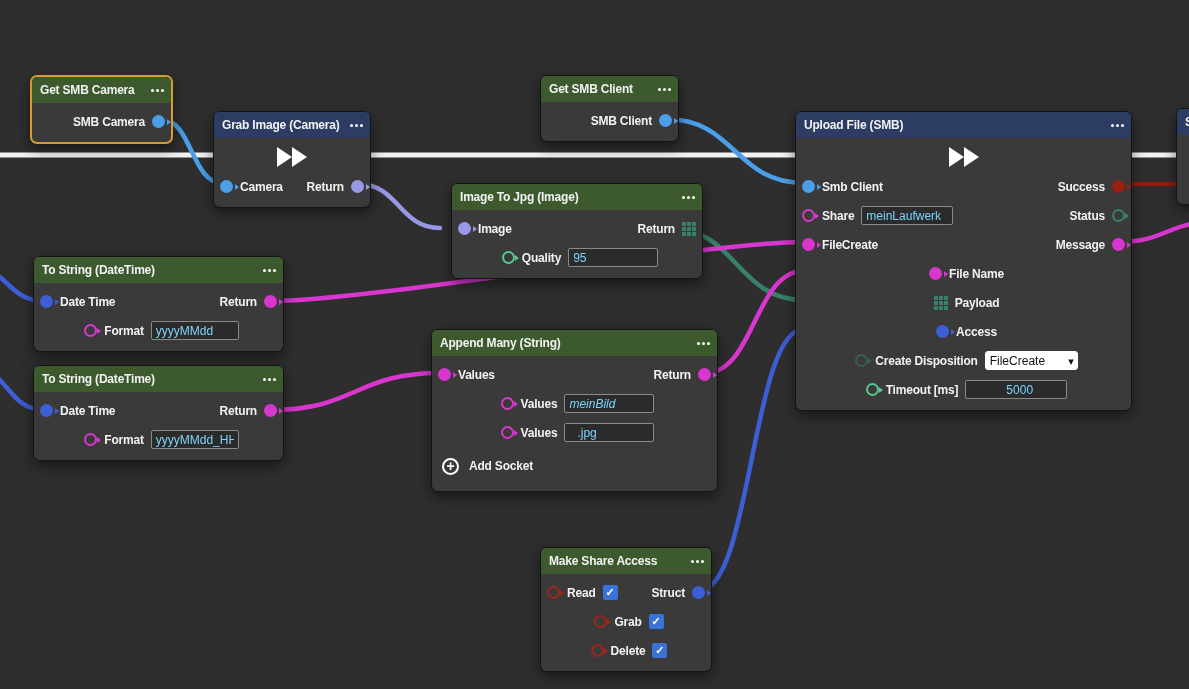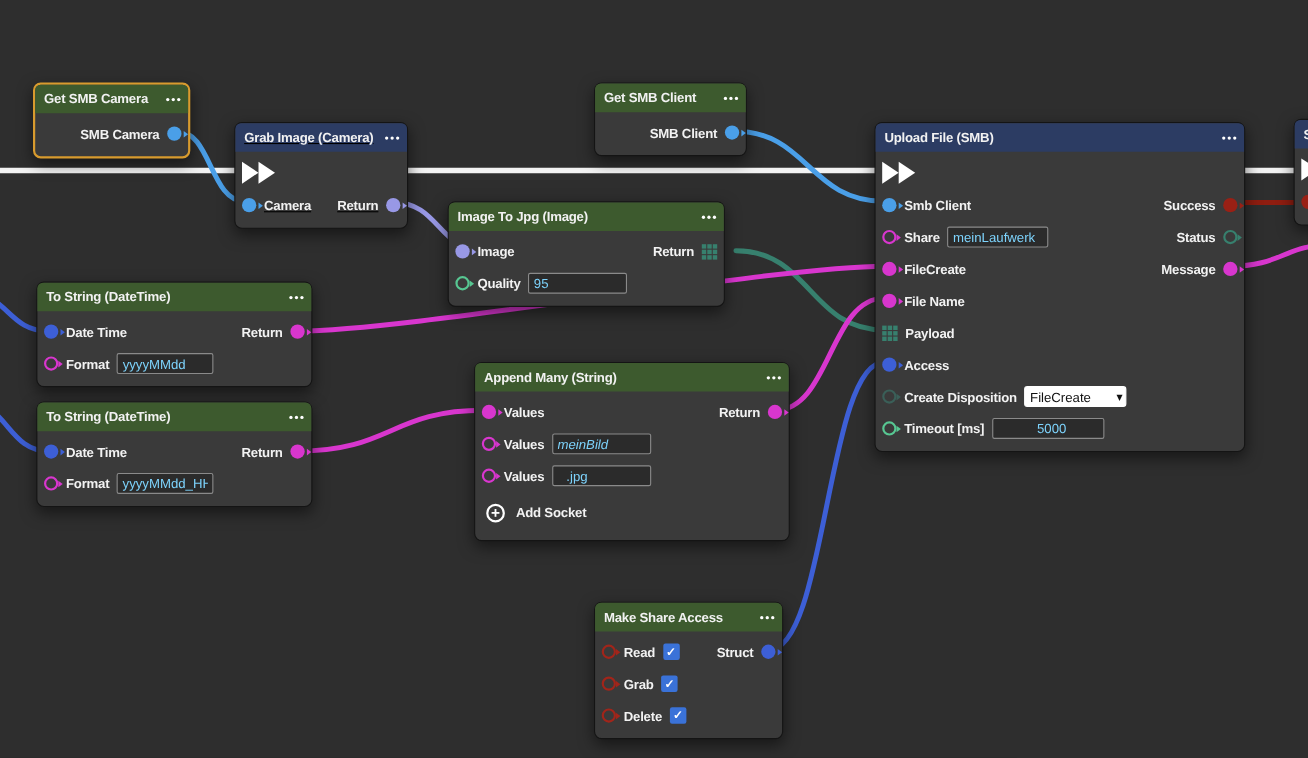--- a/index.html
+++ b/index.html
@@ -8,21 +8,21 @@
   .wires{position:absolute;left:0;top:0;width:100%;height:100%}
   .node{position:absolute;background:var(--body,#3a3a3a);border:1.5px solid var(--nb,#141414);
         border-radius:7px;box-shadow:0 5px 14px rgba(0,0,0,.5)}
   .node.selected{border:2px solid var(--sel,#d89b2e)}
   .hdr{display:flex;justify-content:space-between;align-items:center;height:26px;padding:0 8px;
        border-radius:5px 5px 0 0;color:var(--text,#f2f2f2);font-size:12px;font-weight:700;letter-spacing:-0.2px}
   .hdr--green{background:var(--hg,#3d5a2e)}
   .hdr--blue{background:var(--hb,#2c3c63)}
   .dots{width:3px;height:3px;border-radius:50%;background:#fff;box-shadow:-5px 0 #fff,5px 0 #fff;margin:0 4px 0 10px;flex:none}
   .body{padding:4px 0 6px}
-  .row{display:flex;justify-content:flex-start;align-items:center;height:29px}
+  .row{display:flex;justify-content:center;align-items:center;height:29px}
   .side{display:flex;align-items:center;gap:7px;min-width:0}
   .side--in{padding-left:6px}
   .side--out{padding-right:6px;margin-left:auto}
   .lbl{color:var(--text,#f2f2f2);font-size:12px;font-weight:700;letter-spacing:-0.2px;white-space:nowrap}
   .pin{position:relative;width:13px;height:13px;border-radius:50%;flex:none}
   .pin--filled{background:currentColor}
   .pin--hollow{border:2.5px solid currentColor}
   .pin::after{content:"";position:absolute;right:-6px;top:50%;transform:translateY(-50%);
               border-left:4px solid currentColor;border-top:3.5px solid transparent;border-bottom:3.5px solid transparent}
   .pin--grid{width:14px;height:14px;border-radius:0}
@@ -72,21 +72,21 @@
       </div>
       <div class="body">
         <div class="row">
           <div class="side side--out">
             <span class="lbl">SMB Camera</span>
             <span class="pin pin--filled" style="color: rgb(74, 159, 232);"></span>
           </div>
         </div>
       </div>
     </div>
-    <div class="node" style="left: 213px; top: 111px; width: 158px; text-decoration: underline;">
+    <div class="node" style="left: 213px; top: 111px; width: 158px;">
       <div class="hdr hdr--blue">
         <span class="title">Grab Image (Camera)</span>
         <span class="dots"></span>
       </div>
       <div class="body">
         <div class="row row--exec">
           <span class="exec"></span>
           <span class="exec"></span>
         </div>
         <div class="row">
@@ -108,21 +108,21 @@
       </div>
       <div class="body">
         <div class="row">
           <div class="side side--out">
             <span class="lbl">SMB Client</span>
             <span class="pin pin--filled" style="color: rgb(74, 159, 232);"></span>
           </div>
         </div>
       </div>
     </div>
-    <div class="node" style="left: 407px; top: 183px; width: 252px;">
+    <div class="node" style="left: 451px; top: 183px; width: 252px;">
       <div class="hdr hdr--green">
         <span class="title">Image To Jpg (Image)</span>
         <span class="dots"></span>
       </div>
       <div class="body">
         <div class="row">
           <div class="side side--in">
             <span class="pin pin--filled" style="color: rgb(152, 152, 230);"></span>
             <span class="lbl">Image</span>
           </div>

